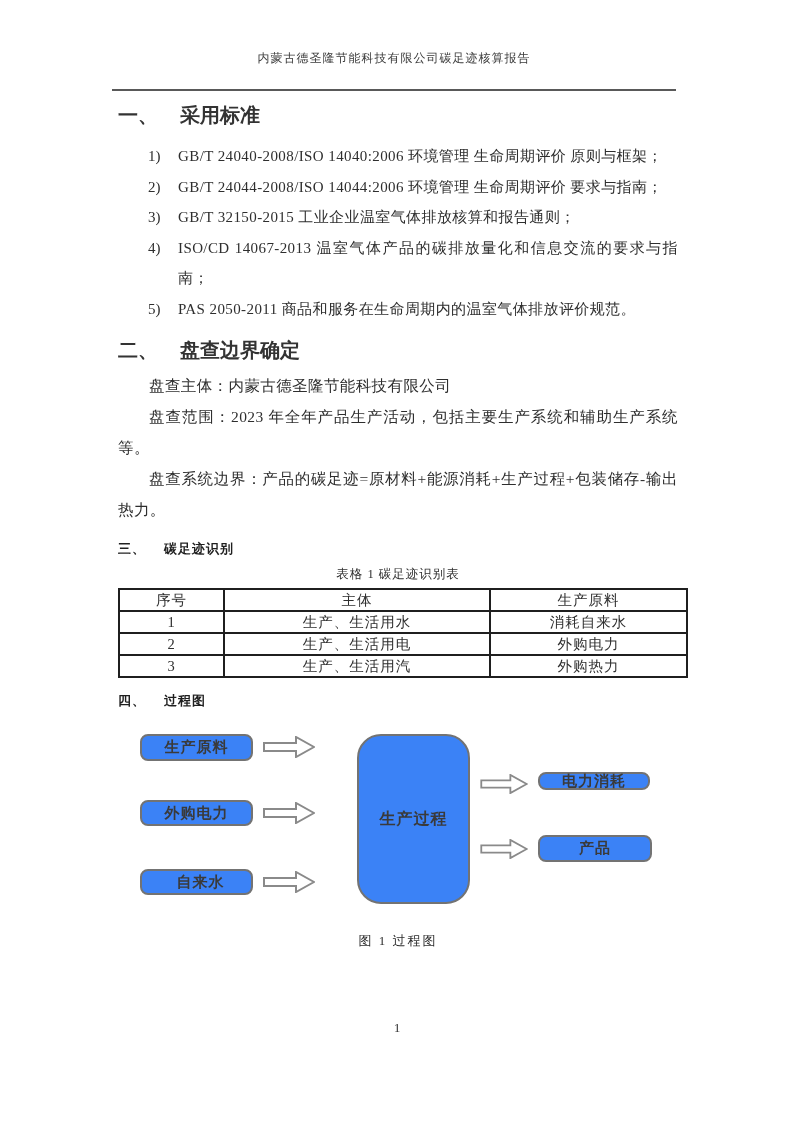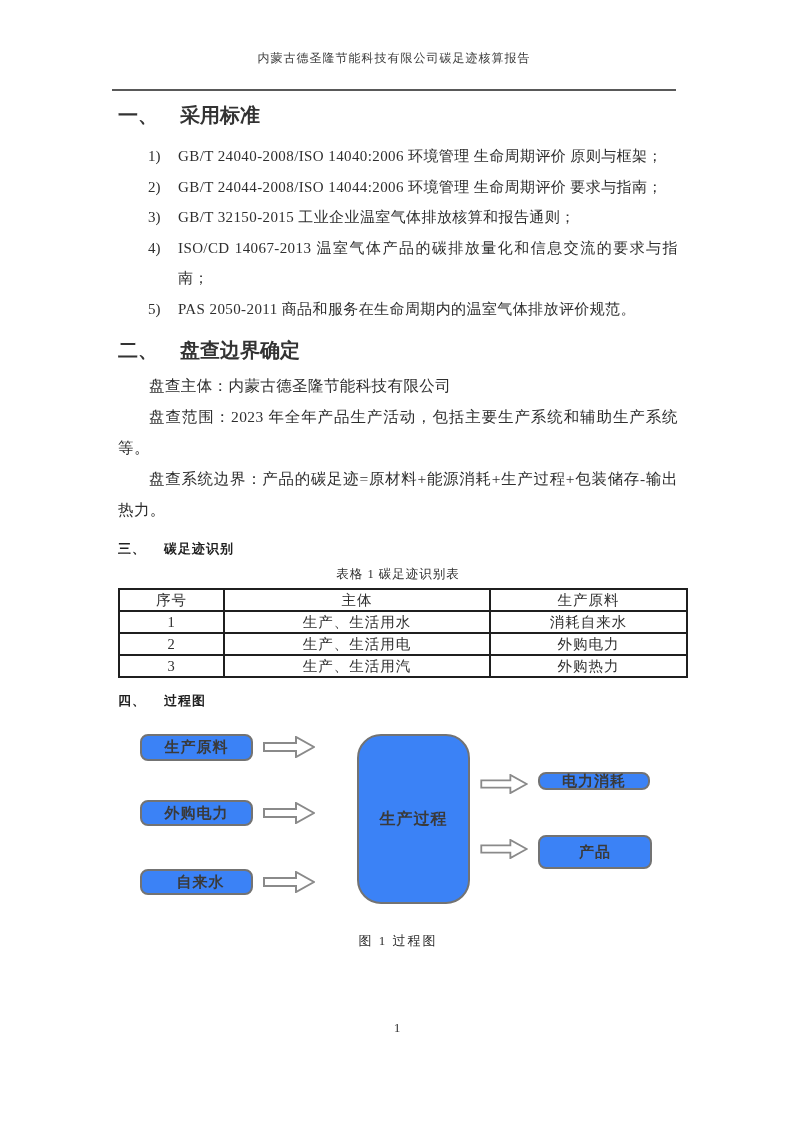--- a/index.html
+++ b/index.html
@@ -209,21 +209,21 @@
             <polygon points="1,7 33,7 33,1 51,11 33,21 33,15 1,15" fill="#ffffff" stroke="#8a8a8a" stroke-width="2"></polygon>
           </svg>
       </div>
       <div class="darrow" style="left:362px; top:117px; width:48px; height:20px;">
         <svg viewBox="0 0 52 22">
             <polygon points="1,7 33,7 33,1 51,11 33,21 33,15 1,15" fill="#ffffff" stroke="#8a8a8a" stroke-width="2"></polygon>
           </svg>
       </div>
 
       <div class="dbox" style="left:420px; top:50px; width:112px; height:18px;">电力消耗</div>
-      <div class="dbox" style="left:420px; top:113px; width:114px; height:34px;">产品</div>
+      <div class="dbox" style="left:420px; top:113px; width:114px; height:27px;">产品</div>
     </div>
 
     <div class="fig-caption">图 1 过程图</div>
 
   </div>
 
   <div class="page-number">1</div>
 
 </div>
 

